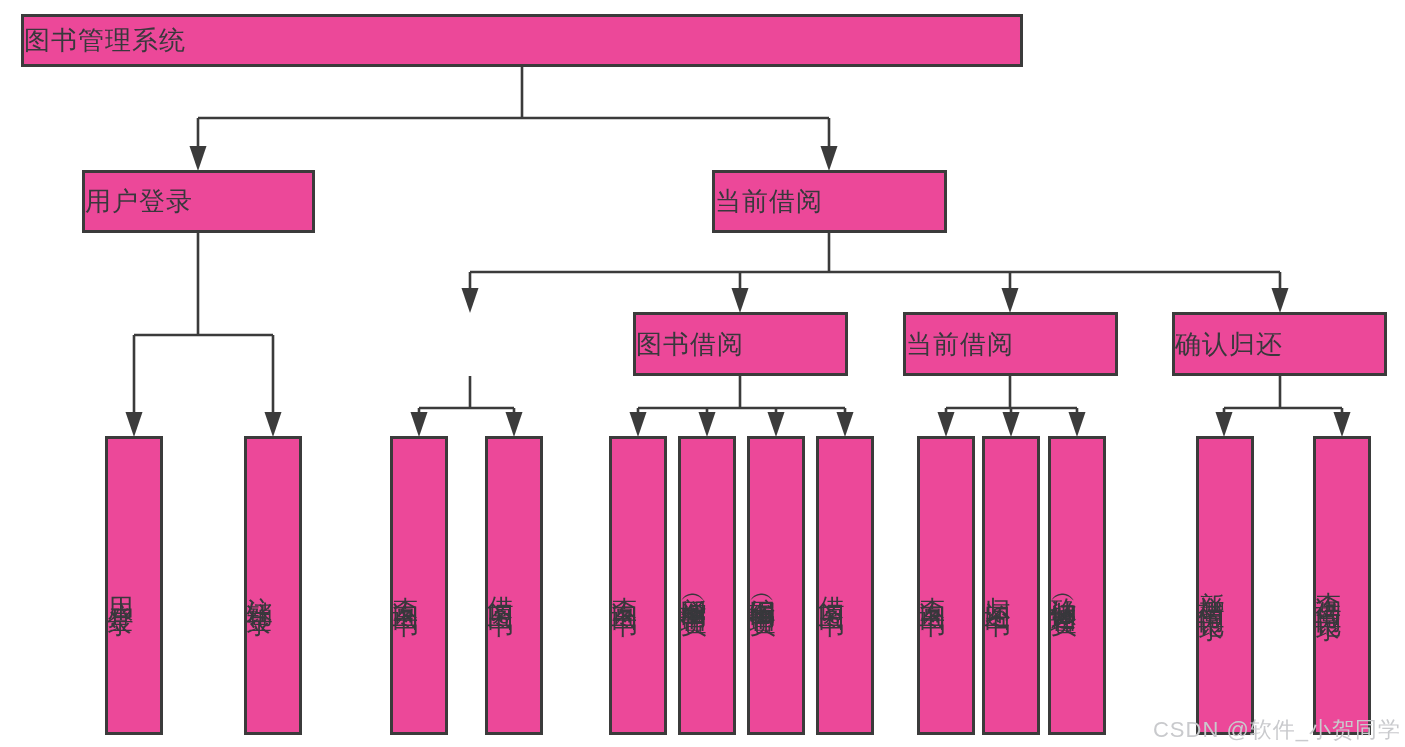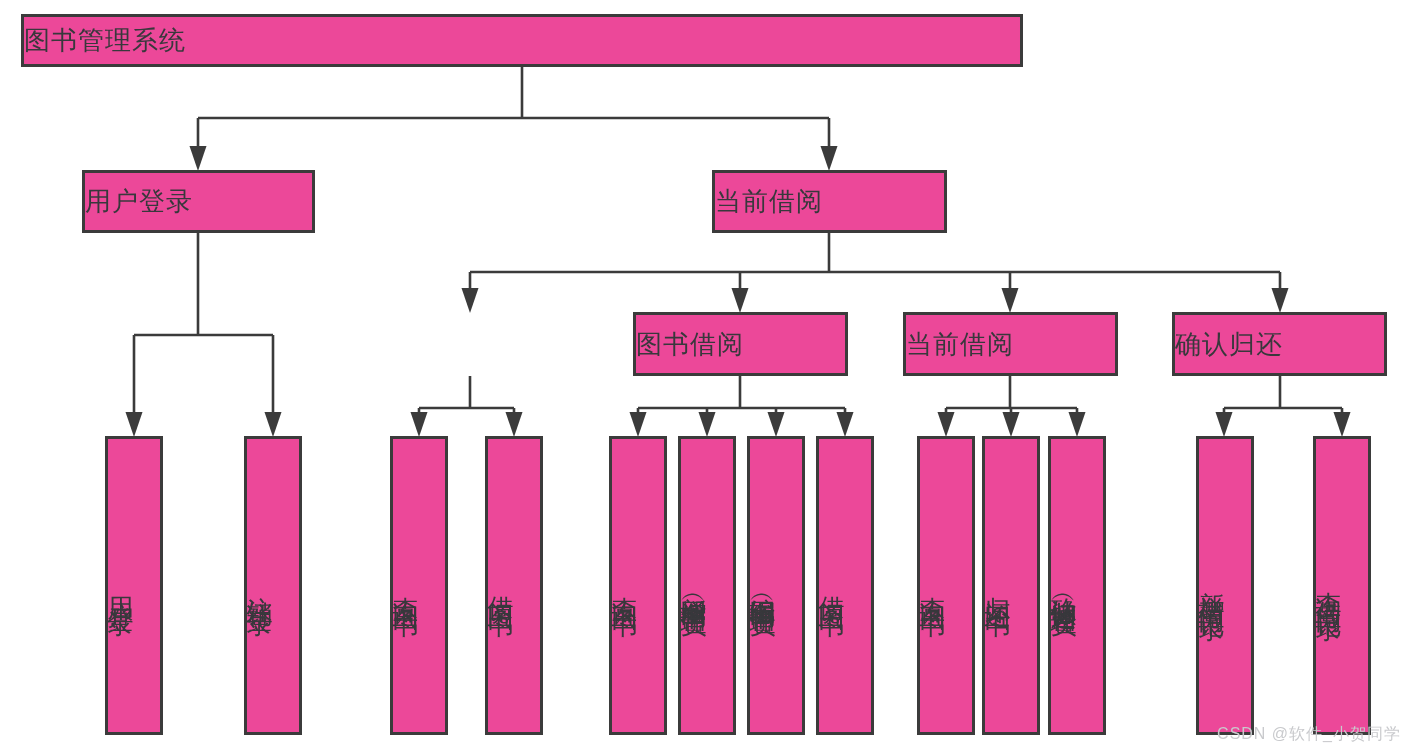--- a/index.html
+++ b/index.html
@@ -35,21 +35,21 @@
     line-height:1;
     white-space:nowrap;
   }
   .node.v.tight span{
     letter-spacing:2px;
   }
   .watermark{
     position:absolute;
     right:4px;
     bottom:2px;
-    font-size:16px;
+    font-size:22px;
     color:#c9cacd;
     letter-spacing:1px;
     z-index:3;
     white-space:nowrap;
   }
 </style>
 </head>
 <body>
 
 <div class="stage">

